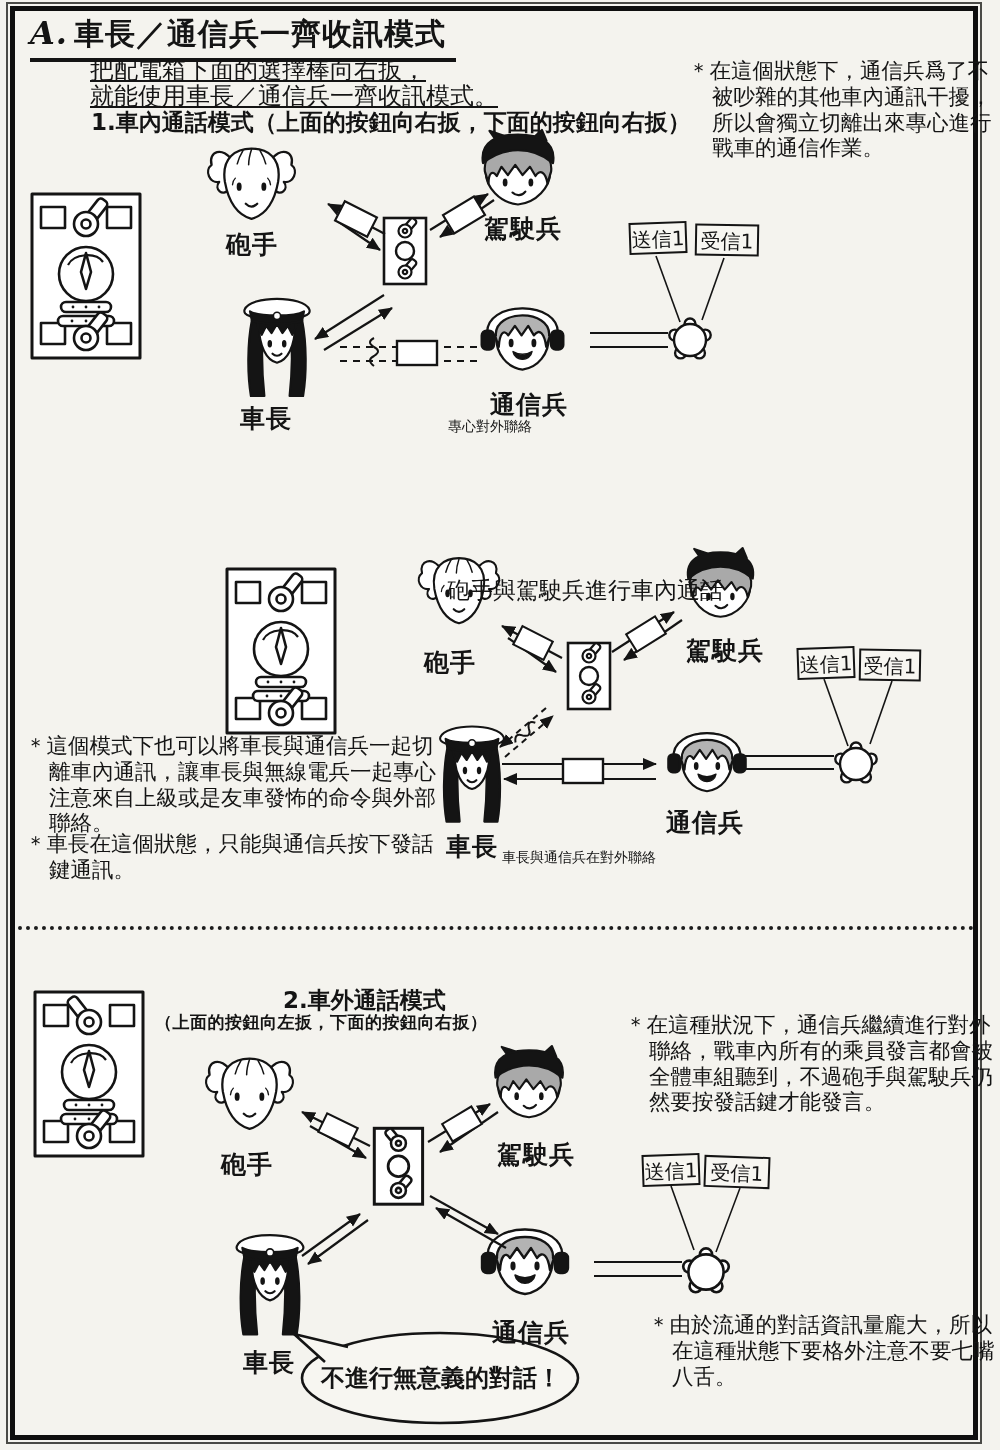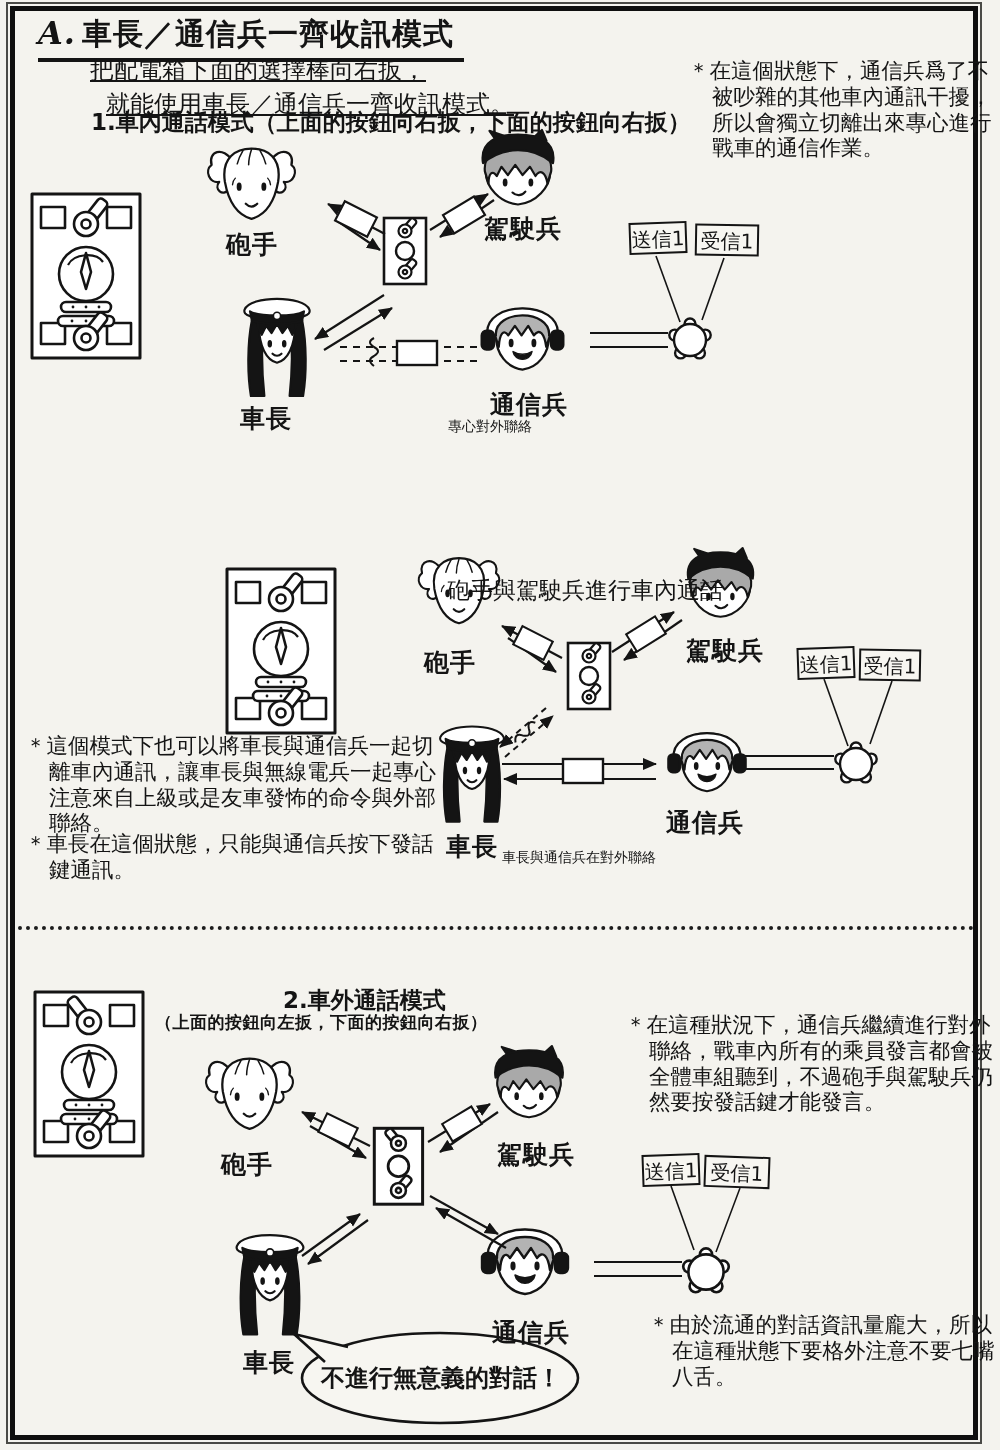--- a/index.html
+++ b/index.html
@@ -3,21 +3,21 @@
 <meta charset="utf-8">
 <style>
   html,body{margin:0;padding:0;background:#c9c8c3;}
   .sheet{position:relative;width:1000px;height:1450px;background:#f4f3ee;overflow:hidden;
          font-family:"DejaVu Sans","Liberation Sans",sans-serif;color:#141414;}
   .frame{position:absolute;left:10px;top:6px;width:958px;height:1424px;border:5px solid #0e0e0e;
          box-shadow:0 0 0 2px #f4f3ee,0 0 0 4px #4a4a46;background:transparent;}
   .abs{position:absolute;z-index:2;}
   svg.art{position:absolute;left:0;top:0;z-index:1;}
   .title{left:30px;top:14px;font-size:30px;font-weight:800;letter-spacing:1px;
-         border-bottom:4px solid #141414;padding:0 10px 3px 0;margin-left:8px;}
+         border-bottom:4px solid #141414;padding:0 10px 3px 0;}
   .title .pfx{font-style:italic;font-family:"DejaVu Serif","Liberation Serif",serif;font-size:32px;margin-right:6px;}
   .intro{left:90px;font-size:24px;line-height:1.18;text-decoration:underline;}
   .h-sec1{left:72px;top:107px;font-size:23px;font-weight:800;margin-left:19px;}
   .note{font-size:21.5px;line-height:1.2;padding-left:24px;text-indent:-24px;}
   .crew-label{font-size:25px;font-weight:800;letter-spacing:1px;}
   .caption{font-size:14px;}
   .h-sec2{left:447px;top:527px;font-size:23px;margin-top:48px;}
   .h-sec3a{left:283px;top:985px;font-size:23px;font-weight:800;}
   .h-sec3b{left:155px;top:1011px;font-size:17px;font-weight:800;letter-spacing:0.5px;}
   .tagbox{border:2px solid #141414;background:#f7f6f1;font-size:20px;text-align:center;
@@ -225,21 +225,21 @@
       <line x1="740" y1="1188" x2="716" y2="1252" stroke-width="1.6"></line>
       <ellipse cx="440" cy="1378" rx="138" ry="45" fill="#f7f6f1" stroke="#141414" stroke-width="2.6"></ellipse>
       <path d="M325,1362 L294,1334 L348,1347" fill="#f7f6f1" stroke="#141414" stroke-width="2.6" stroke-linejoin="round"></path>
     </g>
   </svg>
 
   <div class="abs title">
     <span class="pfx">A.</span><span>車長／通信兵一齊收訊模式</span>
   </div>
   <div class="abs intro" style="top:56px;">把配電箱下面的選擇棒向右扳，</div>
-  <div class="abs intro" style="top:90px;margin-left:16px;">就能使用車長／通信兵一齊收訊模式。</div>
+  <div class="abs intro" style="top:82px;">就能使用車長／通信兵一齊收訊模式。</div>
   <div class="abs h-sec1">1.車內通話模式（上面的按鈕向右扳，下面的按鈕向右扳）</div>
   <div class="abs note" style="left:688px;top:58px;width:292px;">＊在這個狀態下，通信兵爲了不被吵雜的其他車內通訊干擾，所以會獨立切離出來專心進行戰車的通信作業。</div>
 
   <div class="abs crew-label" style="left:226px;top:228px;">砲手</div>
   <div class="abs crew-label" style="left:484px;top:212px;">駕駛兵</div>
   <div class="abs crew-label" style="left:240px;top:402px;">車長</div>
   <div class="abs crew-label" style="left:490px;top:388px;">通信兵</div>
   <div class="abs caption" style="left:448px;top:418px;">專心對外聯絡</div>
   <div class="abs tagbox" style="left:629px;top:222px;width:58px;transform:rotate(-2deg);">送信1</div>
   <div class="abs tagbox" style="left:695px;top:224px;width:64px;transform:rotate(1deg);">受信1</div>

